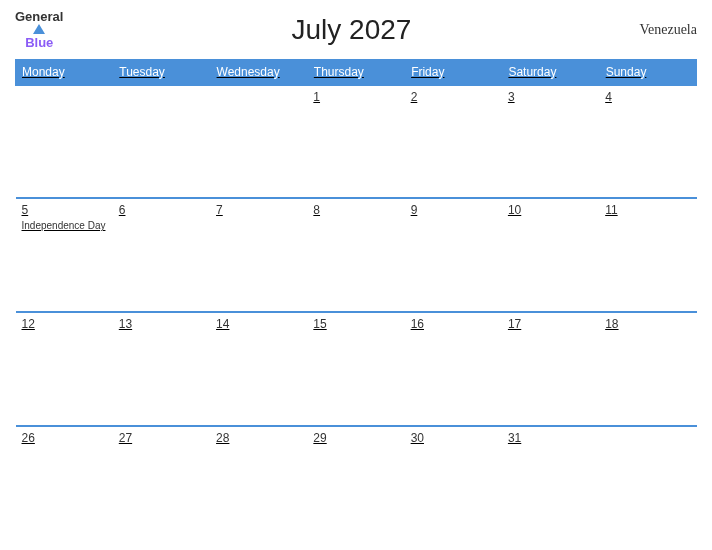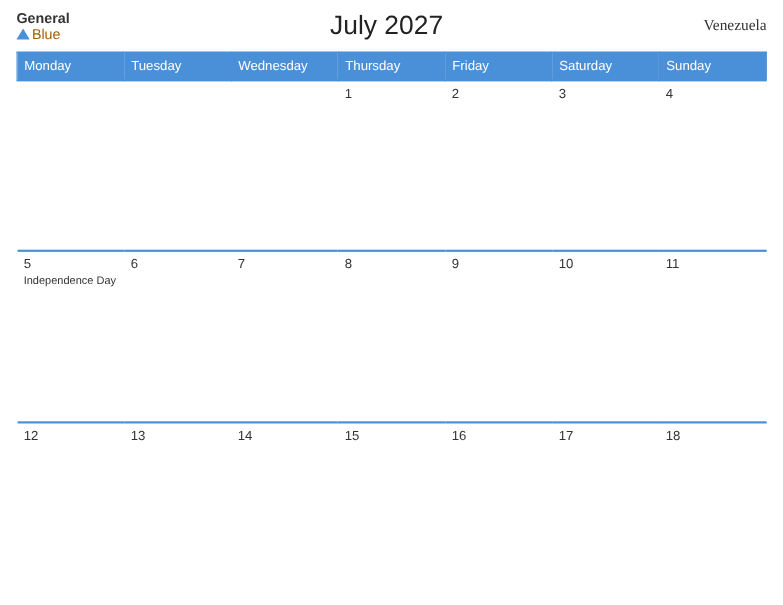--- a/index.html
+++ b/index.html
@@ -29,55 +29,57 @@
       flex-direction: column;
       font-size: 11px;
       line-height: 1.1;
     }
     .logo-general {
       font-weight: bold;
       color: #333;
       font-size: 13px;
     }
     .logo-blue {
-      color: #a16207;
-      font-weight: normal;
+      color: #8b5cf6;
+      font-weight: bold;
       font-size: 13px;
       display: flex;
       align-items: center;
       gap: 2px;
+      flex-direction: column;
     }
     .logo-triangle {
       width: 0;
       height: 0;
       border-left: 6px solid transparent;
       border-right: 6px solid transparent;
       border-bottom: 10px solid #4a90d9;
       display: inline-block;
     }
 
     .month-title {
-      font-size: 24px;
+      font-size: 28px;
       font-weight: normal;
       color: #222;
       text-align: right;
     }
 
     .country-name {
       font-size: 14px;
       color: #333;
       text-align: right;
       font-family: Liberation Serif, serif;
     }
 
     
     .calendar {
       width: 100%;
       border-collapse: collapse;
       flex: 1;
+      text-decoration: underline;
     }
 
     .calendar thead tr {
       background-color: #4a90d9;
     }
 
     .calendar thead th {
       color: #fff;
       font-size: 12px;
       font-weight: normal;
@@ -206,14 +208,35 @@
         <td>
           <span class="day-number">16</span>
         </td>
         <td>
           <span class="day-number">17</span>
         </td>
         <td>
           <span class="day-number">18</span>
         </td>
       </tr>
+      <tr class="last-row">
+        <td>
+          <span class="day-number">26</span>
+        </td>
+        <td>
+          <span class="day-number">27</span>
+        </td>
+        <td>
+          <span class="day-number">28</span>
+        </td>
+        <td>
+          <span class="day-number">29</span>
+        </td>
+        <td>
+          <span class="day-number">30</span>
+        </td>
+        <td>
+          <span class="day-number">31</span>
+        </td>
+        <td class="empty-cell"></td>
+      </tr>
     </tbody>
 </table>
 
 </body></html>

